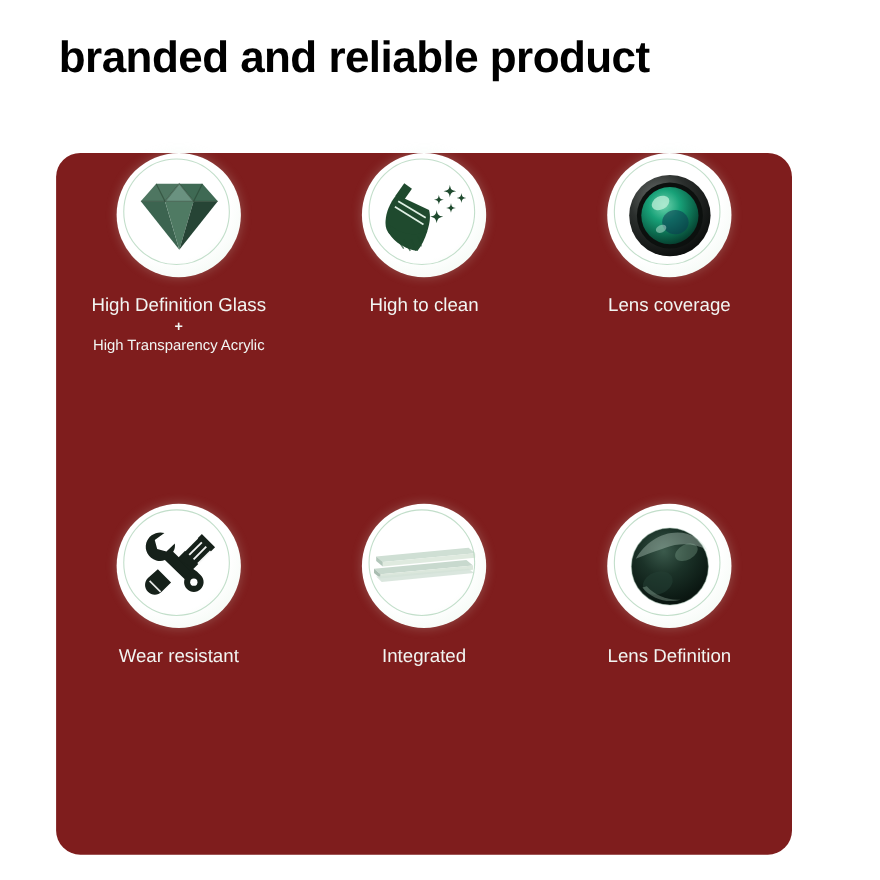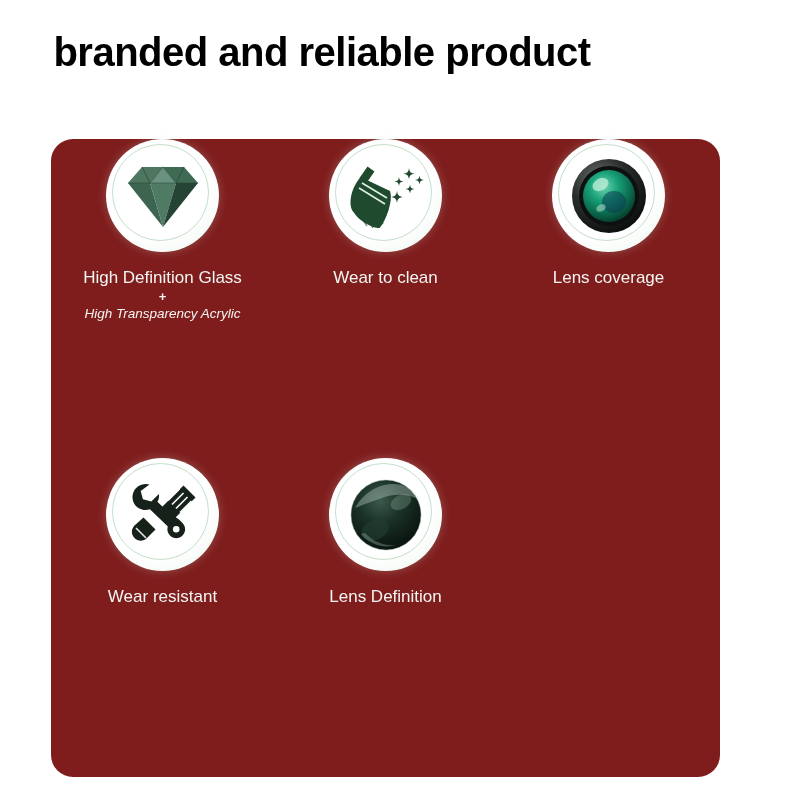--- a/index.html
+++ b/index.html
@@ -99,21 +99,20 @@
     font-size: 13px;
     font-weight: bold;
     line-height: 1.25;
     margin-top: 1px;
   }
   .label-sub {
     display: block;
     font-size: 13.5px;
     line-height: 1.2;
     margin-top: 1px;
-    font-style: italic;
   }
 </style>
 </head>
 <body>
 
 <div id="page-title">branded and reliable product</div>
 
 <div id="feature-panel">
 
   <div class="feature-grid">
@@ -159,21 +158,21 @@
           <g fill="#1f4a2e">
             <path d="M62,8 C62.6,12.2 63.6,13.2 67.8,13.8 C63.6,14.4 62.6,15.4 62,19.6 C61.4,15.4 60.4,14.4 56.2,13.8 C60.4,13.2 61.4,12.2 62,8 Z"></path>
             <path d="M72.5,15.5 C73,18.8 73.7,19.5 77,20 C73.7,20.5 73,21.2 72.5,24.5 C72,21.2 71.3,20.5 68,20 C71.3,19.5 72,18.8 72.5,15.5 Z"></path>
             <path d="M52,17 C52.5,20.3 53.2,21 56.5,21.5 C53.2,22 52.5,22.7 52,26 C51.5,22.7 50.8,22 47.5,21.5 C50.8,21 51.5,20.3 52,17 Z"></path>
             <path d="M63,24.5 C63.5,27.8 64.2,28.5 67.5,29 C64.2,29.5 63.5,30.2 63,33.5 C62.5,30.2 61.8,29.5 58.5,29 C61.8,28.5 62.5,27.8 63,24.5 Z"></path>
             <path d="M50,31 C50.7,35.3 51.7,36.3 56,37 C51.7,37.7 50.7,38.7 50,43 C49.3,38.7 48.3,37.7 44,37 C48.3,36.3 49.3,35.3 50,31 Z"></path>
           </g>
         </svg>
       </div>
       <div class="feature-label">
-        <span>Wear to clean</span>
+        <span>High to clean</span>
       </div>
     </div>
 
     <div class="feature-cell row-2">
       <div class="icon-circle">
         <svg width="76" height="76" viewBox="0 0 76 76">
           <defs>
             <radialGradient id="lensGlass" cx="40%" cy="32%" r="72%">
               <stop offset="0%" stop-color="#6fd3ae"></stop>
               <stop offset="38%" stop-color="#18a178"></stop>
@@ -216,20 +215,38 @@
             <line x1="64.5" y1="20" x2="53" y2="31.5"></line>
           </g>
           <path d="M9,47 L19,57" stroke="#ffffff" stroke-width="1.6" opacity="0.9"></path>
         </svg>
       </div>
       <div class="feature-label">
         <span>Wear resistant</span>
       </div>
     </div>
 
+    <div class="feature-cell row-2">
+      <div class="icon-circle">
+        <svg width="96" height="50" viewBox="0 0 96 50">
+          <g>
+            <polygon points="4,16 88,8 94,13 10,21" fill="#cfdfd4"></polygon>
+            <polygon points="4,16 10,21 10,25 4,20" fill="#b2c6ba"></polygon>
+            <polygon points="10,21 94,13 94,17 10,25" fill="#dfeadf"></polygon>
+            <polygon points="2,27 86,19 92,24 8,32" fill="#c8d9ce"></polygon>
+            <polygon points="2,27 8,32 8,36 2,31" fill="#a9bdb1"></polygon>
+            <polygon points="8,32 92,24 92,28 8,36" fill="#dbe7dc"></polygon>
+            <polygon points="4,34 88,27 93,31 9,39" fill="#d4e2d8" opacity="0.85"></polygon>
+          </g>
+        </svg>
+      </div>
+      <div class="feature-label">
+        <span>Integrated</span>
+      </div>
+    </div>
 
     <div class="feature-cell row-2">
       <div class="icon-circle">
         <svg width="74" height="74" viewBox="0 0 74 74">
           <defs>
             <radialGradient id="domeGrad" cx="42%" cy="30%" r="78%">
               <stop offset="0%" stop-color="#3b5a4c"></stop>
               <stop offset="40%" stop-color="#1b3228"></stop>
               <stop offset="78%" stop-color="#0d1b15"></stop>
               <stop offset="100%" stop-color="#070f0b"></stop>

